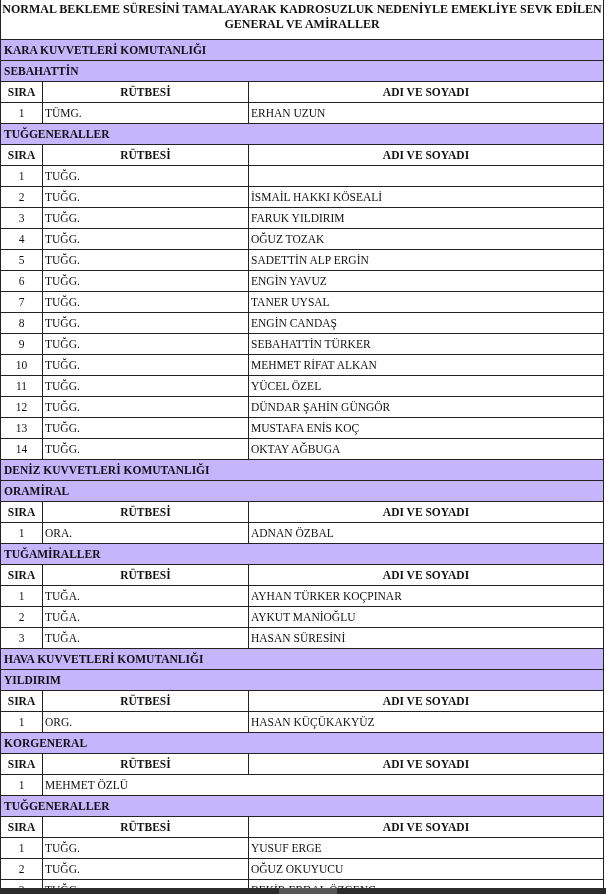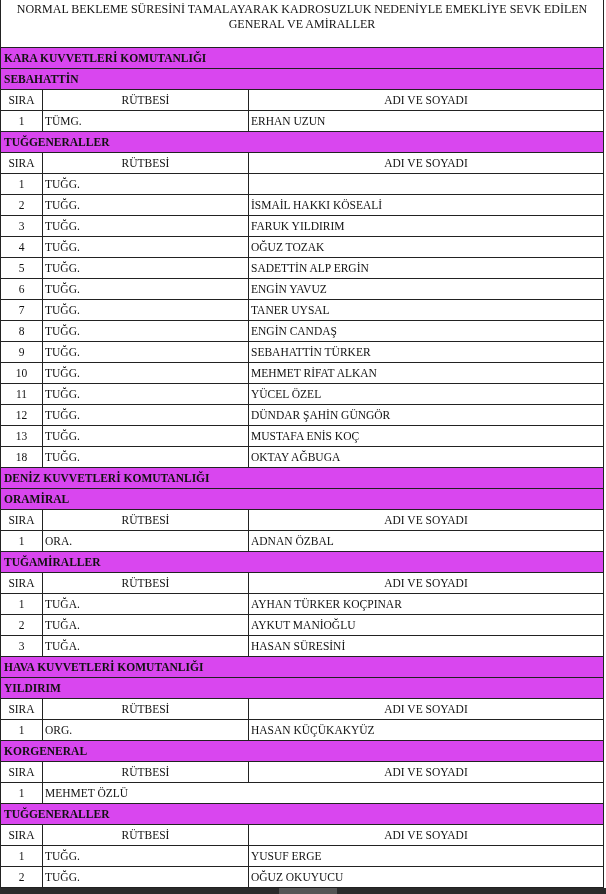--- a/index.html
+++ b/index.html
@@ -17,44 +17,44 @@
   }
   .doc {
     position: absolute;
     left: 0;
     top: 0;
     width: 602px;
     border-left: 1px solid #222;
     border-right: 1px solid #222;
   }
   .title {
-    height: 48px;
+    height: 40px;
     box-sizing: border-box;
     text-align: center;
-    font-weight: normal;
+    font-weight: bold;
     font-size: 12px;
     line-height: 15px;
     padding-top: 2px;
     border-bottom: 1px solid #222;
   }
   .row {
     display: flex;
     height: 21px;
     box-sizing: border-box;
     border-bottom: 1px solid #222;
     font-size: 11.5px;
     line-height: 20px;
   }
   .row.section {
-    background: #d946ef;
+    background: #c4b5fd;
     font-weight: bold;
     padding-left: 3px;
   }
   .row.header {
-    font-weight: normal;
+    font-weight: bold;
     justify-content: center;
   }
   .cell {
     box-sizing: border-box;
     overflow: hidden;
     white-space: nowrap;
   }
   .c-sira {
     width: 42px;
     text-align: center;
@@ -174,21 +174,21 @@
         <div class="cell c-sira">12</div>
         <div class="cell c-rutbe">TUĞG.</div>
         <div class="cell c-ad">DÜNDAR ŞAHİN GÜNGÖR</div>
       </div>
       <div class="row">
         <div class="cell c-sira">13</div>
         <div class="cell c-rutbe">TUĞG.</div>
         <div class="cell c-ad">MUSTAFA ENİS KOÇ</div>
       </div>
       <div class="row">
-        <div class="cell c-sira">18</div>
+        <div class="cell c-sira">14</div>
         <div class="cell c-rutbe">TUĞG.</div>
         <div class="cell c-ad">OKTAY AĞBUGA</div>
       </div>
       <div class="row section">DENİZ KUVVETLERİ KOMUTANLIĞI</div>
       <div class="row section">ORAMİRAL</div>
       <div class="row header">
         <div class="cell c-sira">SIRA</div>
         <div class="cell c-rutbe">RÜTBESİ</div>
         <div class="cell c-ad">ADI VE SOYADI</div>
       </div>

